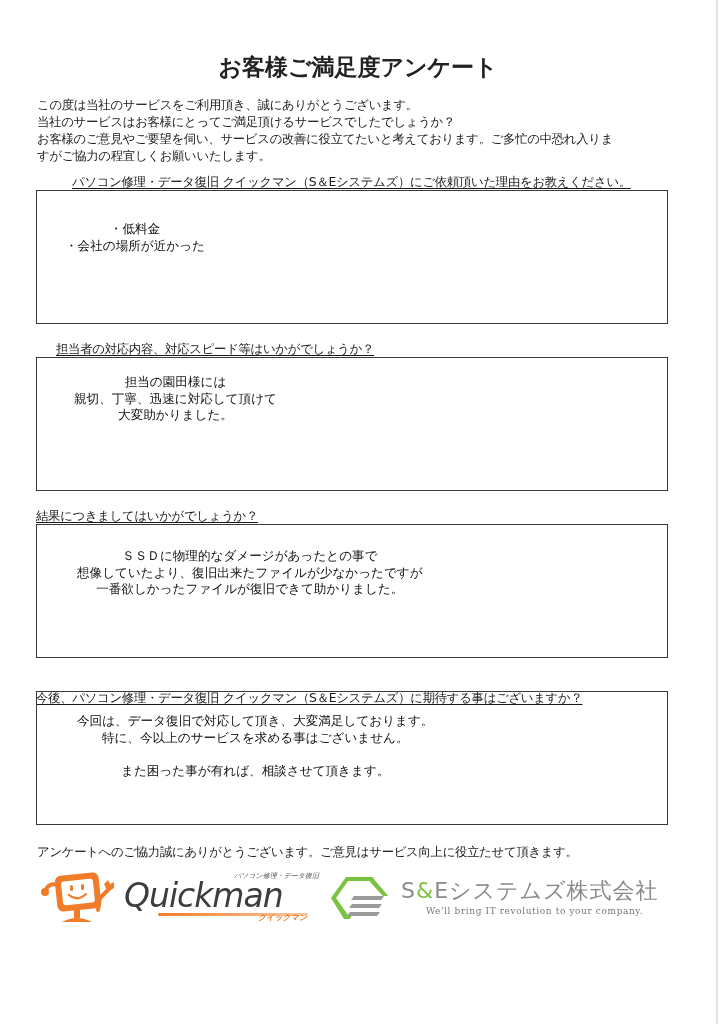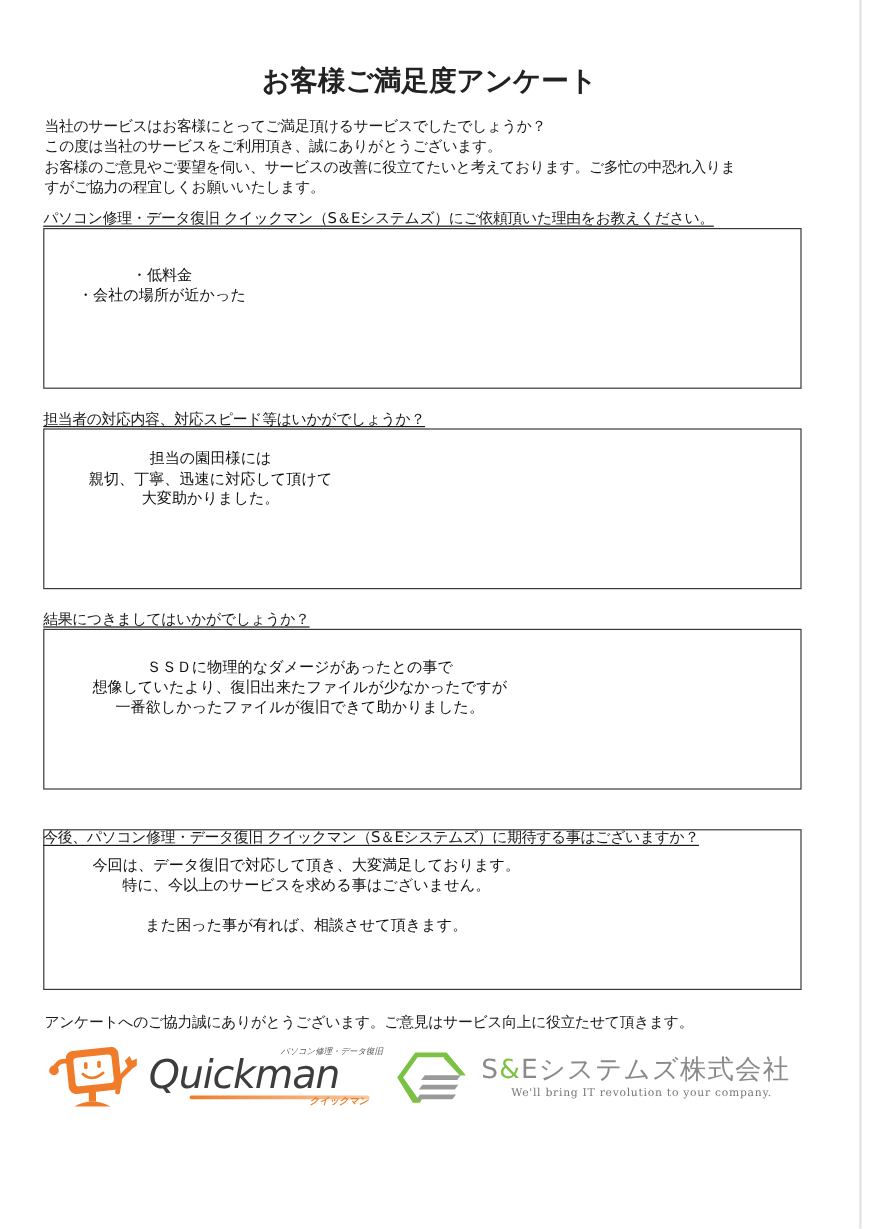--- a/index.html
+++ b/index.html
@@ -158,35 +158,35 @@
     }
   </style>
 </head>
 <body>
 
 <div class="scan-edge"></div>
 
 <h1 class="title" style="margin:0;">お客様ご満足度アンケート</h1>
 
 <div class="intro">
+  <div>この度は当社のサービスをご利用頂き、誠にありがとうございます。</div>
   <div>当社のサービスはお客様にとってご満足頂けるサービスでしたでしょうか？</div>
-  <div>この度は当社のサービスをご利用頂き、誠にありがとうございます。</div>
   <div>お客様のご意見やご要望を伺い、サービスの改善に役立てたいと考えております。ご多忙の中恐れ入りま</div>
   <div>すがご協力の程宜しくお願いいたします。</div>
 </div>
 
-<div class="question" style="top:174px;">パソコン修理・データ復旧 クイックマン（S＆Eシステムズ）にご依頼頂いた理由をお教えください。</div>
+<div class="question" style="top:174px;margin-left:36px;">パソコン修理・データ復旧 クイックマン（S＆Eシステムズ）にご依頼頂いた理由をお教えください。</div>
 <div class="answer-box" style="top:190px;">
   <div class="answer-text" style="left:28px; top:30px;">
     <div>・低料金</div>
     <div>・会社の場所が近かった</div>
   </div>
 </div>
 
-<div class="question" style="top:341px;">担当者の対応内容、対応スピード等はいかがでしょうか？</div>
+<div class="question" style="top:341px;margin-left:20px;">担当者の対応内容、対応スピード等はいかがでしょうか？</div>
 <div class="answer-box" style="top:357px;">
   <div class="answer-text" style="left:37px; top:16px;">
     <div>担当の園田様には</div>
     <div>親切、丁寧、迅速に対応して頂けて</div>
     <div>大変助かりました。</div>
   </div>
 </div>
 
 <div class="question" style="top:508px;">結果につきましてはいかがでしょうか？</div>
 <div class="answer-box" style="top:524px;">

